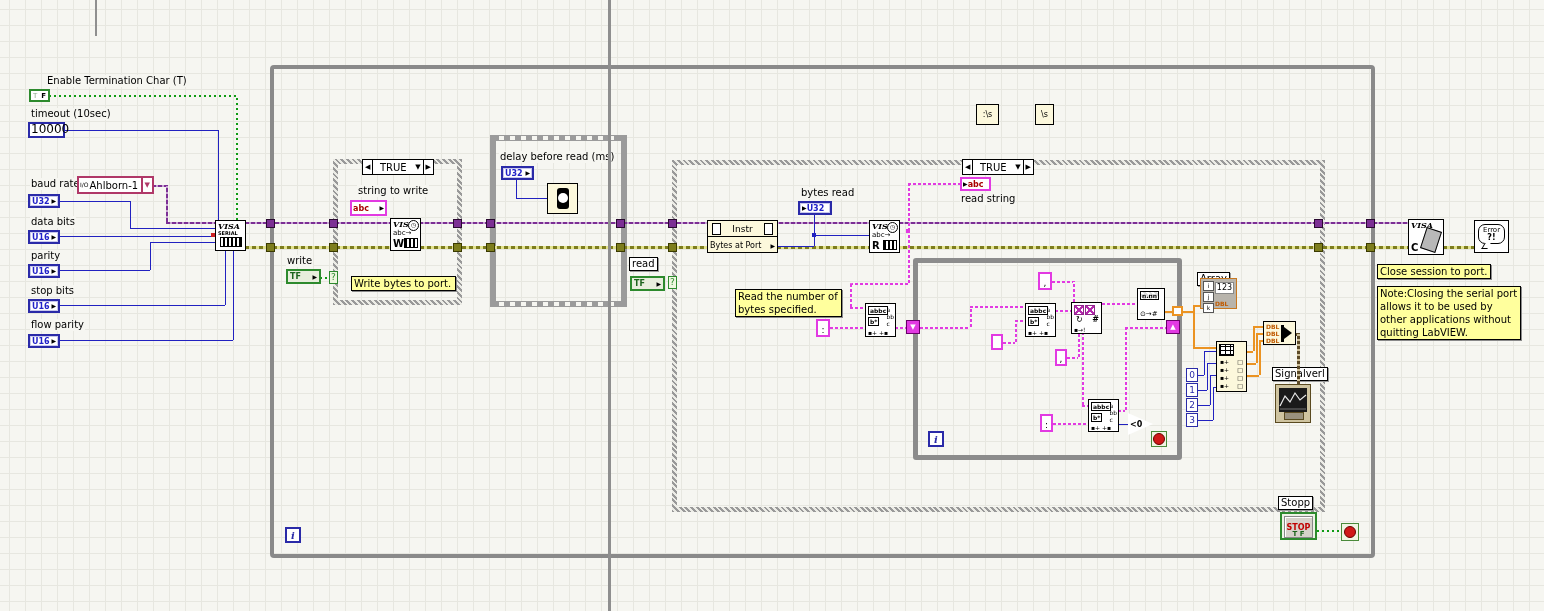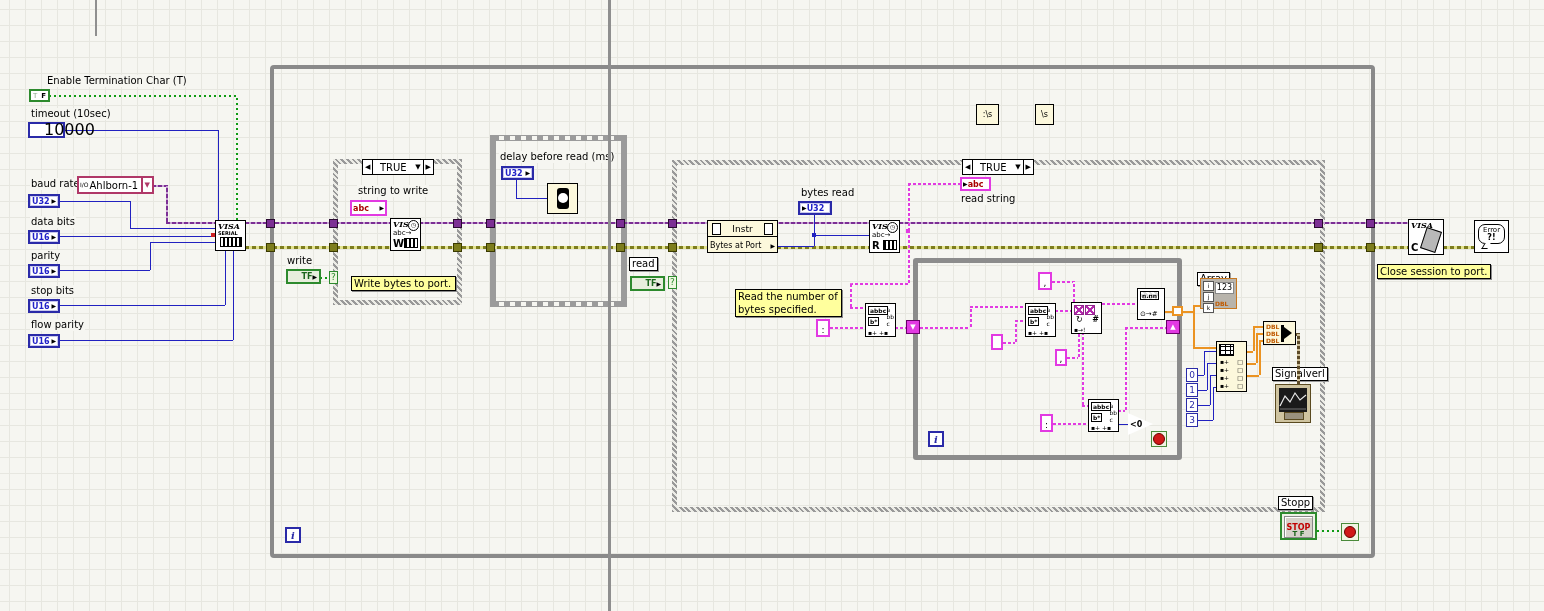--- a/index.html
+++ b/index.html
@@ -37,24 +37,24 @@
   .dyn.v{width:3px;background:repeating-linear-gradient(0deg,#5c4a28 0 3px,#cfc09a 3px 5px)}
   .dot{position:absolute;width:4px;height:4px;z-index:3}
   .tun{position:absolute;width:9px;height:9px;border:1px solid #2a0a30;box-sizing:border-box;z-index:4}
   .tun.visa{background:#7c2f94}.tun.err{background:#7d7d1e;border-color:#3a3a00}
   .tun.orgx{background:#fff;border:2px solid #eb9322;width:11px;height:10px}
   .sr{position:absolute;width:14px;height:14px;background:#e23ae2;border:1px solid #6a006a;color:#fff;font-size:7px;line-height:12px;text-align:center;z-index:4;box-sizing:border-box}
   .qsel{position:absolute;width:9px;height:13px;background:#eef7e0;border:1px solid #2d8a2d;color:#2d8a2d;font-size:9px;line-height:11px;text-align:center;z-index:5;box-sizing:border-box}
   .uterm{position:absolute;border:2px solid #2a2aa8;background:#fff;box-shadow:inset 0 0 0 1px #c8c8ec;box-sizing:border-box;display:flex;align-items:center;font-weight:bold;font-size:8px;color:#2222c8;padding:0 2px;z-index:5}
   .uterm .aw,.boolctl .aw,.strterm .aw{color:#000;font-size:6px;line-height:6px}
   .uterm.ctl .aw{margin-left:auto}
-  .numctl{position:absolute;border:2px solid #2a2aa8;background:#fff;box-sizing:border-box;font-size:16px;line-height:11px;padding:0 14px;z-index:5}
+  .numctl{position:absolute;border:2px solid #2a2aa8;background:#fff;box-sizing:border-box;font-size:12px;line-height:11px;padding:0 1px;z-index:5}
   .strterm{position:absolute;border:2px solid #e23ae2;background:#fff;box-sizing:border-box;display:flex;align-items:center;font-weight:bold;font-size:8px;color:#a80000;padding:0 1px;z-index:5}
   .boolctl{position:absolute;border:2px solid #2d8a2d;background:#e8eedd;box-sizing:border-box;display:flex;align-items:center;padding:0 2px;font-weight:bold;font-size:8px;color:#1c641c;z-index:5}
-  .boolctl .cap{flex:1;text-align:right}
+  .boolctl .cap{flex:1;text-align:left}
   .boolconst{position:absolute;border:2px solid #2d8a2d;background:#fff;box-sizing:border-box;display:flex;align-items:center;justify-content:space-around;font-size:7px;z-index:5}
   .fnode{position:absolute;background:#fcf8dc;border:1px solid #000;box-sizing:border-box;z-index:5}
   .wnode{position:absolute;background:#fff;border:1px solid #000;box-sizing:border-box;z-index:5}
   .sconst{position:absolute;border:2px solid #e23ae2;background:#fff;box-sizing:border-box;font-size:9px;line-height:9px;display:flex;align-items:flex-end;justify-content:center;z-index:5}
   .yconst{position:absolute;border:1px solid #000;background:#fcf8dc;box-sizing:border-box;font-size:8px;display:flex;align-items:center;justify-content:center;z-index:5}
   .iconst{position:absolute;border:1px solid #2a2aa8;background:#fff;box-sizing:border-box;font-size:9px;color:#2a2aa8;display:flex;align-items:center;justify-content:center;z-index:5}
   .iter{position:absolute;border:2px solid #2a2aa8;background:#fff;color:#2a2aa8;font-family:"DejaVu Serif",serif;font-style:italic;font-weight:bold;font-size:10px;display:flex;align-items:center;justify-content:center;box-sizing:border-box;z-index:5}
   .stopterm{position:absolute;border:1px solid #4a8a3a;background:#f0f4e2;display:flex;align-items:center;justify-content:center;box-sizing:border-box;z-index:5}
   .stopterm i{width:10px;height:10px;border-radius:50%;background:#d01818;border:1px solid #6a0000}
   .vt{position:absolute;left:2px;top:1px;font-family:"DejaVu Serif",serif;font-style:italic;font-weight:bold;font-size:8px;line-height:8px}
@@ -440,17 +440,18 @@
     <span class="vletter">C</span>
     <i style="position:absolute;right:4px;top:9px;width:14px;height:20px;background:#b8b8b8;border:1px solid #000;transform:rotate(18deg)"></i>
   </div>
   <div class="wnode" style="left:1474px;top:220px;width:35px;height:33px">
     <span style="position:absolute;left:3px;top:3px;right:3px;border:1px solid #000;border-radius:7px;text-align:center;font-size:7px;line-height:8px;padding:1px 0">
       <span>Error</span><br><b style="font-size:8px">?!</b>
     </span>
     <i style="position:absolute;left:8px;bottom:3px;width:5px;height:5px;background:#fff;border-left:1px solid #000;border-bottom:1px solid #000;transform:skewX(-30deg)"></i>
   </div>
   <div class="comment" style="left:1377px;top:264px;white-space:nowrap">Close session to port.</div>
+  <div class="comment" style="left:1377px;top:286px;width:138px">Note:Closing the serial port allows it to be used by other applications without quitting LabVIEW.</div>
 
   <i class="splitter" style="left:608px;top:0;width:3px;height:611px"></i>
   <i class="splitter" style="left:95px;top:0;width:2px;height:36px"></i>
 
 </div>
 
 </body></html>

